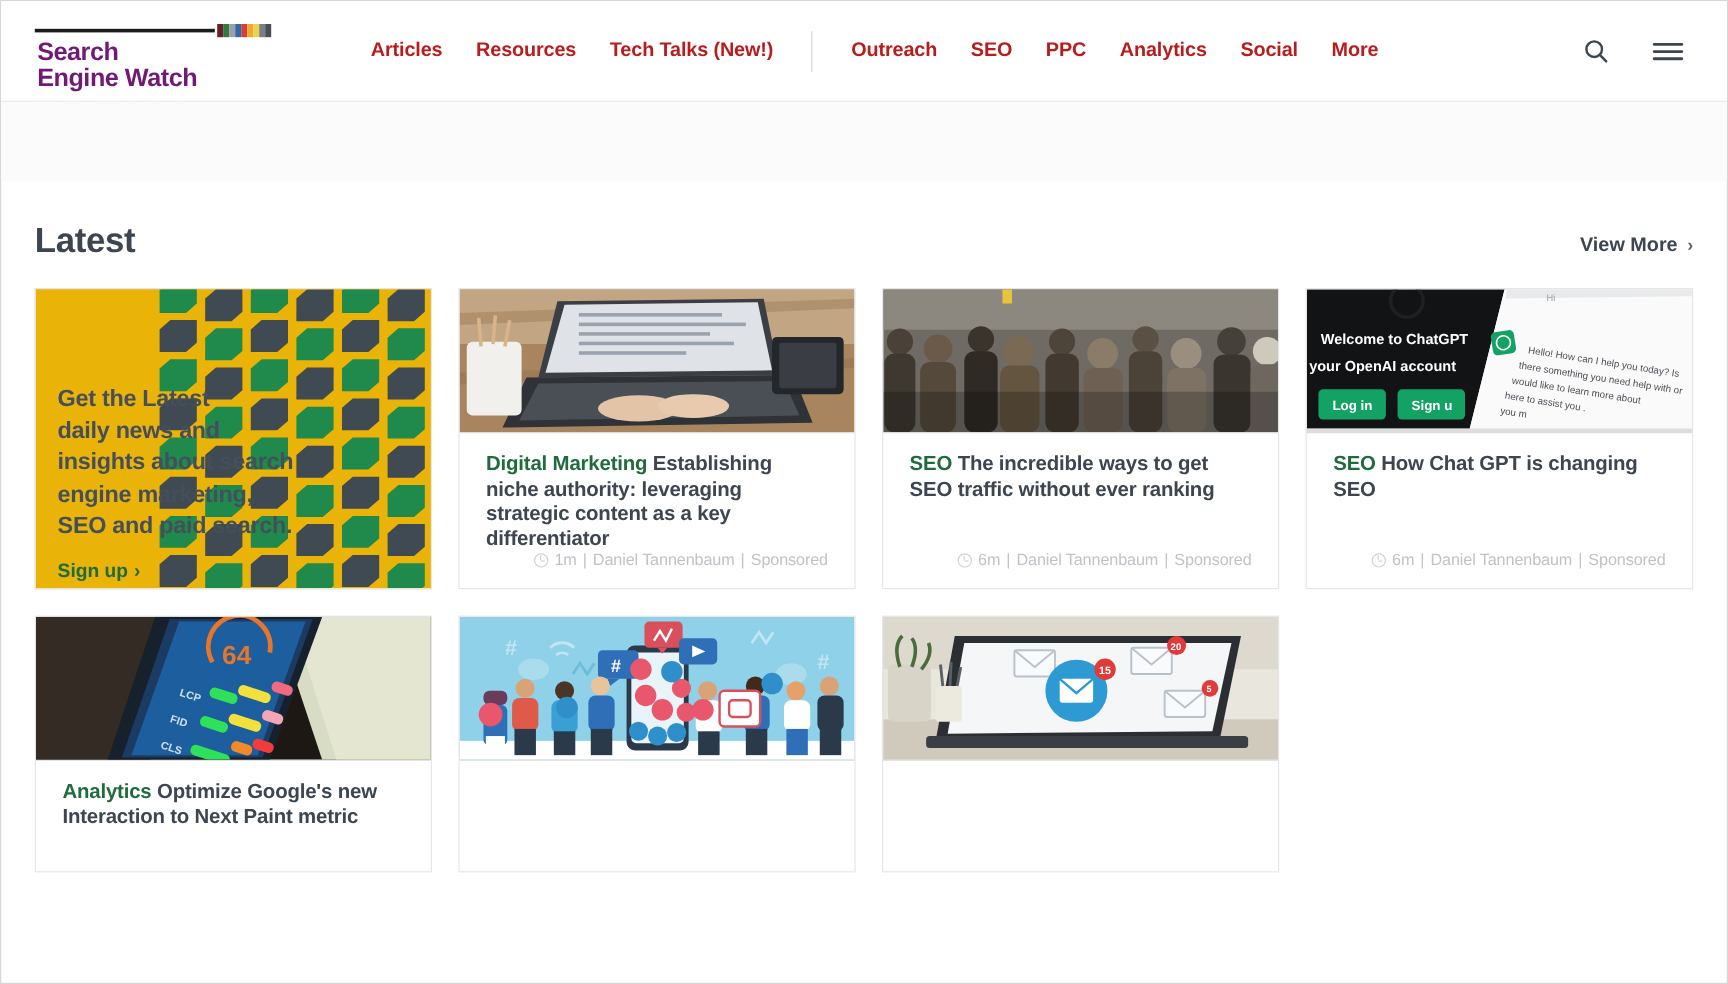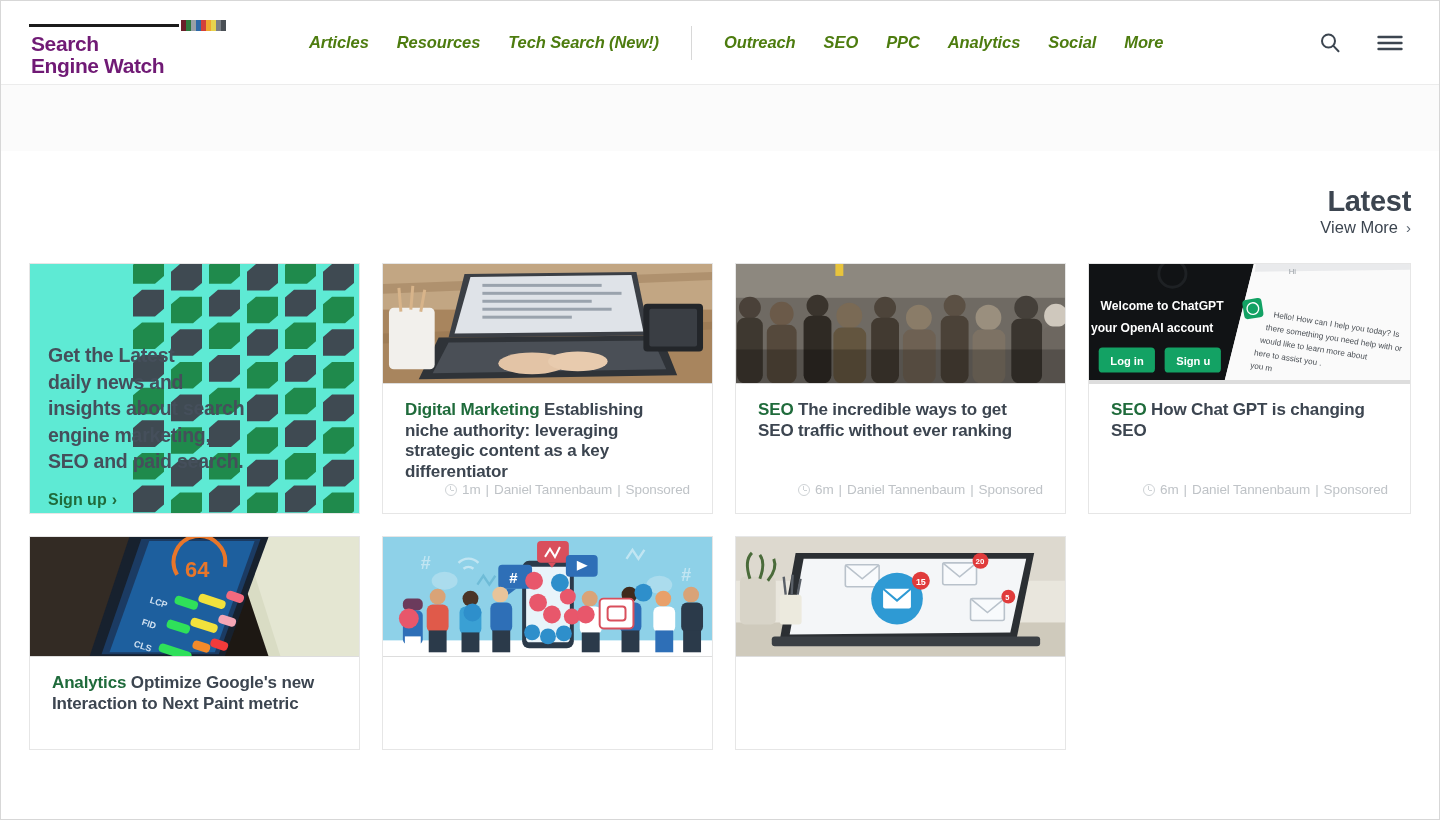--- a/index.html
+++ b/index.html
@@ -62,26 +62,25 @@
   .nav {
     display: flex;
     align-items: center;
     margin-left: 70px;
     height: 100%;
   }
   .nav-group { display: flex; align-items: center; }
   .nav-item {
     font-size: 16.5px;
     font-weight: bold;
-    color: #4d7c0f;
+    color: #b91c1c;
     padding: 0 14px;
     letter-spacing: -0.1px;
     cursor: pointer;
     white-space: nowrap;
-    font-style: italic;
   }
   .nav-divider {
     width: 1px;
     height: 34px;
     background: #d8d8d8;
     margin: 0 18px;
   }
 
   .header-right {
     margin-left: auto;
@@ -101,34 +100,33 @@
   .gap-strip { height: 66px; background: #fbfbfb; }
 
   .content { padding: 0 28px; }
 
   .section-head {
     display: flex;
     align-items: flex-end;
     justify-content: space-between;
     padding-top: 34px;
     padding-bottom: 22px;
-    flex-direction: column;
   }
   .section-title {
     font-size: 29px;
     font-weight: bold;
     color: #3c4550;
     letter-spacing: -0.3px;
   }
   .view-more {
     display: flex;
     align-items: center;
     gap: 8px;
     font-size: 16.5px;
-    font-weight: normal;
+    font-weight: bold;
     color: #3c4550;
     cursor: pointer;
     padding-bottom: 4px;
   }
   .chev { font-size: 15px; color: #5a6470; }
 
   .grid {
     display: grid;
     grid-template-columns: repeat(3, 331px) 1fr;
     gap: 22px;
@@ -190,21 +188,21 @@
     position: absolute;
     left: 4.5px; top: 5.2px;
     width: 3.2px; height: 1.3px;
     background: #cfd3d6;
   }
 
   
   .promo {
     position: relative;
     border: 1px solid #e6e6e6;
-    background: #5eead4;
+    background: #eab308;
     overflow: hidden;
     grid-row: 1;
   }
   .promo-pattern {
     position: absolute;
     right: 0; top: 0;
     width: 228px; height: 100%;
   }
   .promo-inner {
     position: relative;
@@ -253,21 +251,21 @@
           <i style="background: rgb(122, 127, 133);"></i>
           <i style="background: rgb(74, 79, 85);"></i>
         </div>
       <div class="logo-text"><span>Search</span><br><span>Engine Watch</span></div>
     </div>
 
     <div class="nav">
       <div class="nav-group">
         <div class="nav-item">Articles</div>
         <div class="nav-item">Resources</div>
-        <div class="nav-item">Tech Search (New!)</div>
+        <div class="nav-item">Tech Talks (New!)</div>
       </div>
       <div class="nav-divider"></div>
       <div class="nav-group">
         <div class="nav-item">Outreach</div>
         <div class="nav-item">SEO</div>
         <div class="nav-item">PPC</div>
         <div class="nav-item">Analytics</div>
         <div class="nav-item">Social</div>
         <div class="nav-item">More</div>
       </div>

